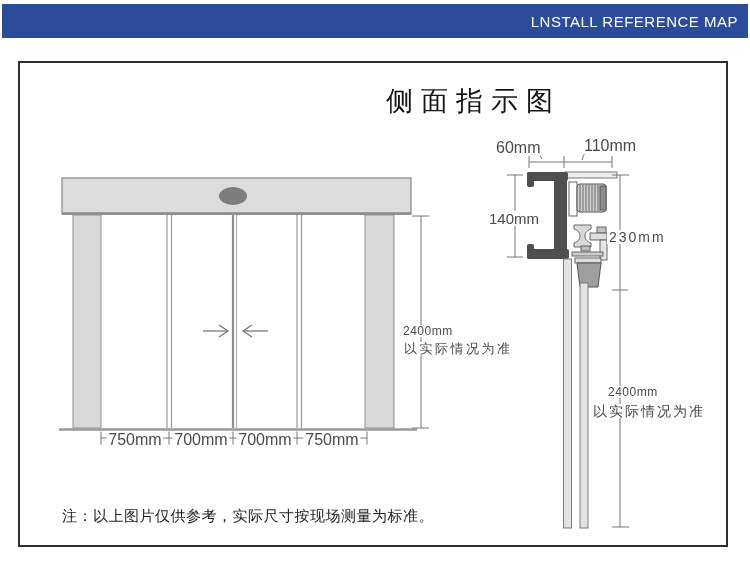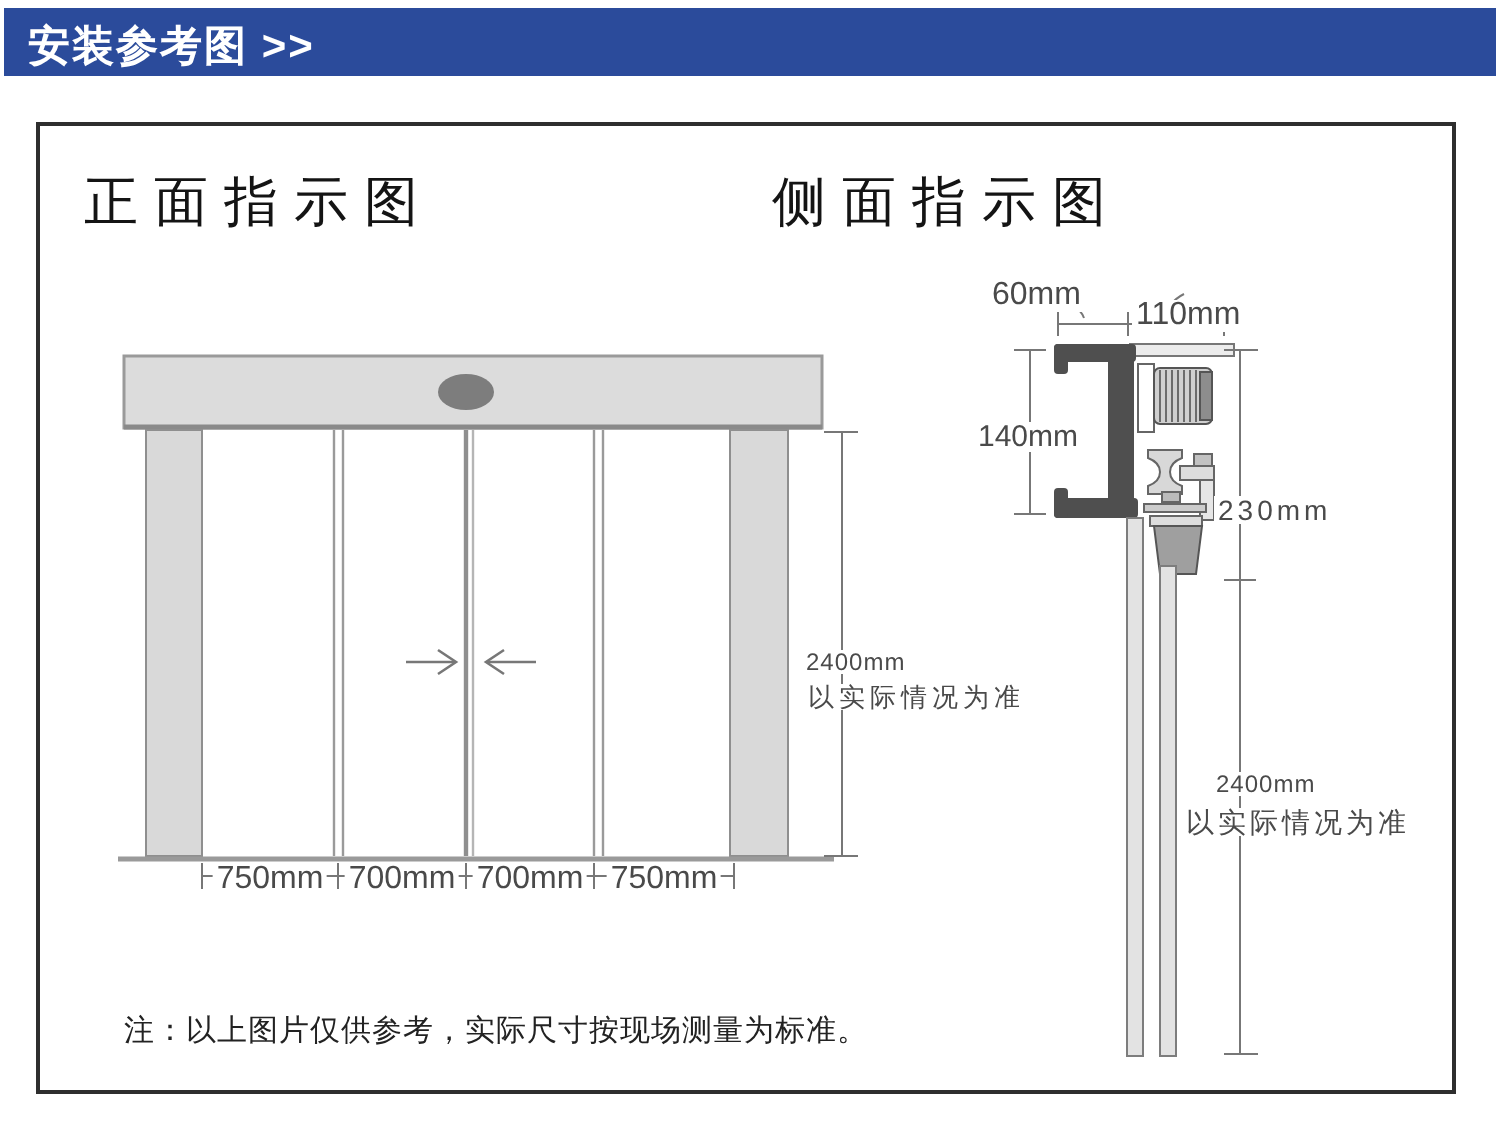--- a/index.html
+++ b/index.html
@@ -14,32 +14,32 @@
   
   .frame{position:absolute;left:18px;top:61px;width:706px;height:482px;border:2px solid #2e2e2e;
          background:#ffffff;}
   
   svg.art{position:absolute;left:0;top:0;width:750px;height:561px;}
   
   .t{position:absolute;white-space:nowrap;color:#1a1a1a;line-height:1;}
   .title{font-size:27px;letter-spacing:8px;color:#141414;}
   .dim{color:#4a4a4a;background:#ffffff;padding:0 2px;}
   .dim-s{font-size:16px;}
-  .dim-m{font-size:14px;margin-top:18px;}
+  .dim-m{font-size:14px;}
   .dim-l{font-size:12px;letter-spacing:0.5px;}
   .wlbl{font-size:16px;transform:translateX(-50%);}
   .note{font-size:15px;letter-spacing:0.5px;color:#222222;}
 </style>
 </head>
 <body>
 
 <div class="page">
 
   <div class="topbar">
-    <span class="cn">安装参考图 &gt;&gt;</span>
+    <span class="en">LNSTALL REFERENCE MAP</span>
   </div>
 
   <div class="frame"></div>
 
   <svg class="art" viewBox="0 0 750 561">
 
     <g>
 
       <rect x="62" y="178" width="349" height="36" fill="#dcdcdc" stroke="#9a9a9a" stroke-width="1.5"></rect>
       <line x1="62" y1="213.5" x2="411" y2="213.5" stroke="#8a8a8a" stroke-width="2.5"></line>
@@ -145,33 +145,32 @@
 
       <g stroke="#777777" stroke-width="1">
         <line x1="620" y1="175" x2="620" y2="527"></line>
         <line x1="612" y1="175" x2="629" y2="175"></line>
         <line x1="612" y1="290" x2="628" y2="290"></line>
         <line x1="612" y1="527" x2="629" y2="527"></line>
       </g>
     </g>
   </svg>
 
-  <div class="t title" style="left:42px;top:88px;">正面指示图</div>
   <div class="t title" style="left:386px;top:88px;">侧面指示图</div>
 
   <div class="t dim wlbl" style="left:135px;top:432px;">750mm</div>
   <div class="t dim wlbl" style="left:201px;top:432px;">700mm</div>
   <div class="t dim wlbl" style="left:265px;top:432px;">700mm</div>
   <div class="t dim wlbl" style="left:332px;top:432px;">750mm</div>
 
   <div class="t dim dim-l" style="left:401px;top:325px;">2400mm</div>
   <div class="t dim" style="left:402px;top:342px;font-size:13px;letter-spacing:2.5px;">以实际情况为准</div>
 
   <div class="t dim dim-s" style="left:494px;top:140px;">60mm</div>
-  <div class="t dim dim-s" style="left:566px;top:138px;margin-top:12px;">110mm</div>
+  <div class="t dim dim-s" style="left:582px;top:138px;">110mm</div>
   <div class="t dim" style="left:487px;top:211px;font-size:15px;">140mm</div>
   <div class="t dim dim-m" style="left:607px;top:230px;letter-spacing:2px;">230mm</div>
   <div class="t dim dim-l" style="left:606px;top:386px;">2400mm</div>
   <div class="t dim" style="left:591px;top:404px;font-size:14px;letter-spacing:2px;">以实际情况为准</div>
 
   <div class="t note" style="left:62px;top:508px;">注：以上图片仅供参考，实际尺寸按现场测量为标准。</div>
 
 </div>
 
 </body></html>

